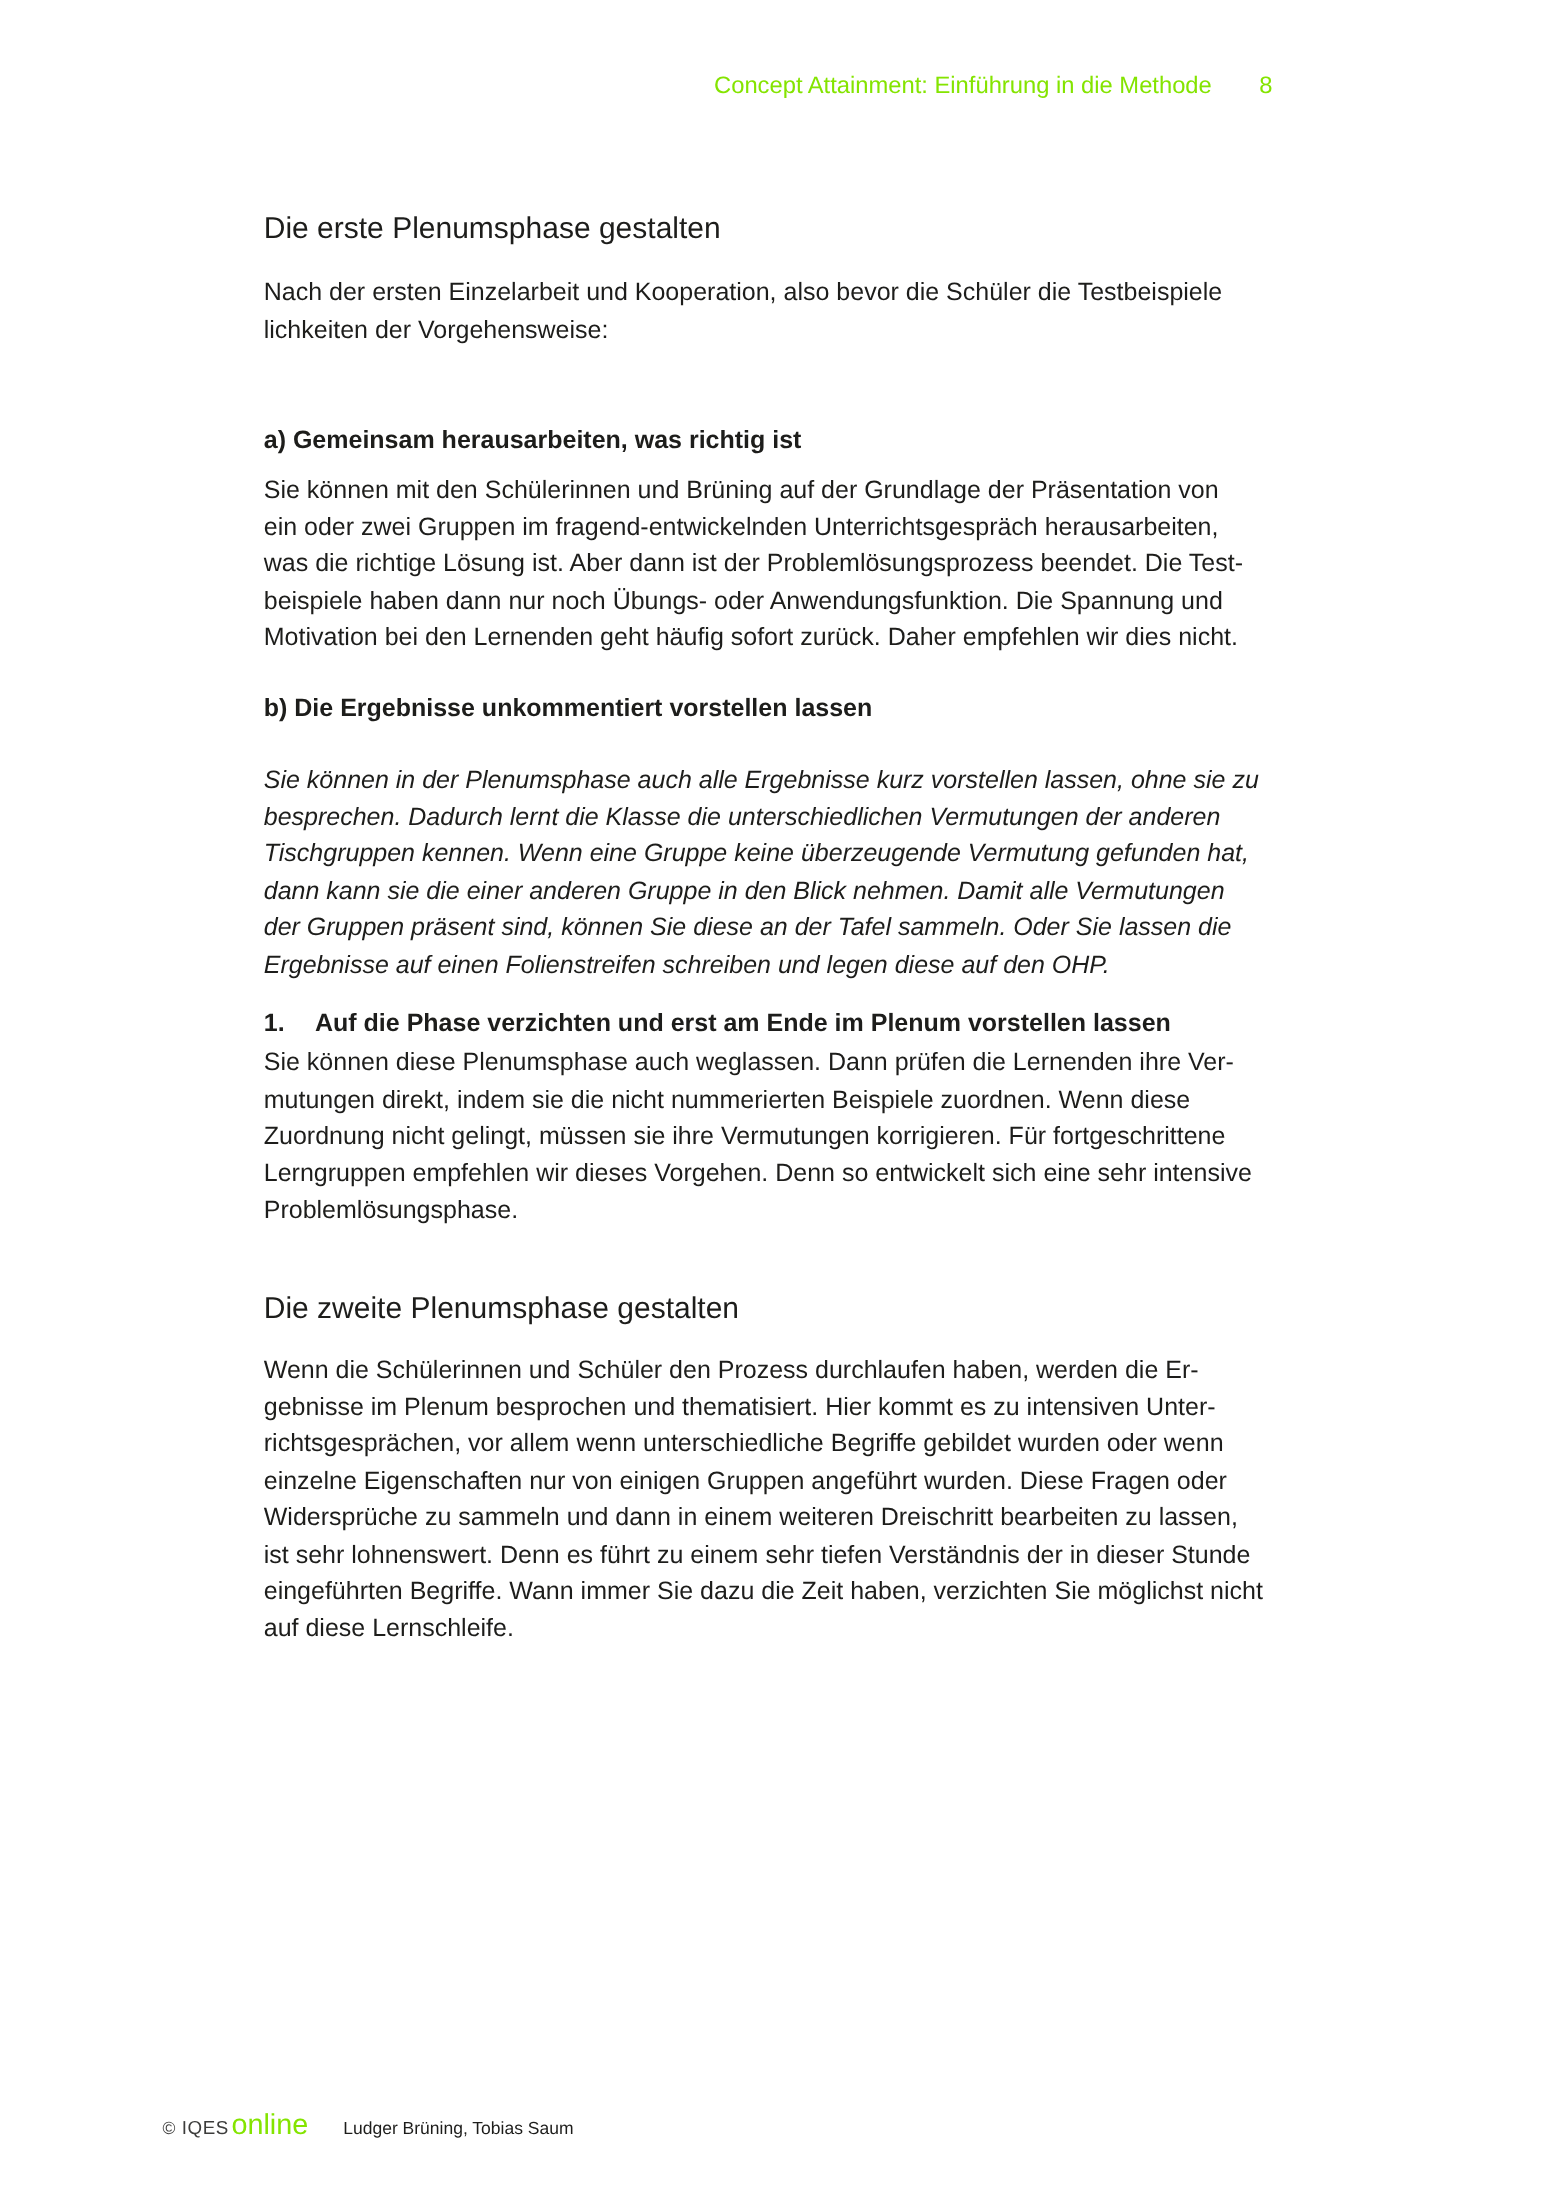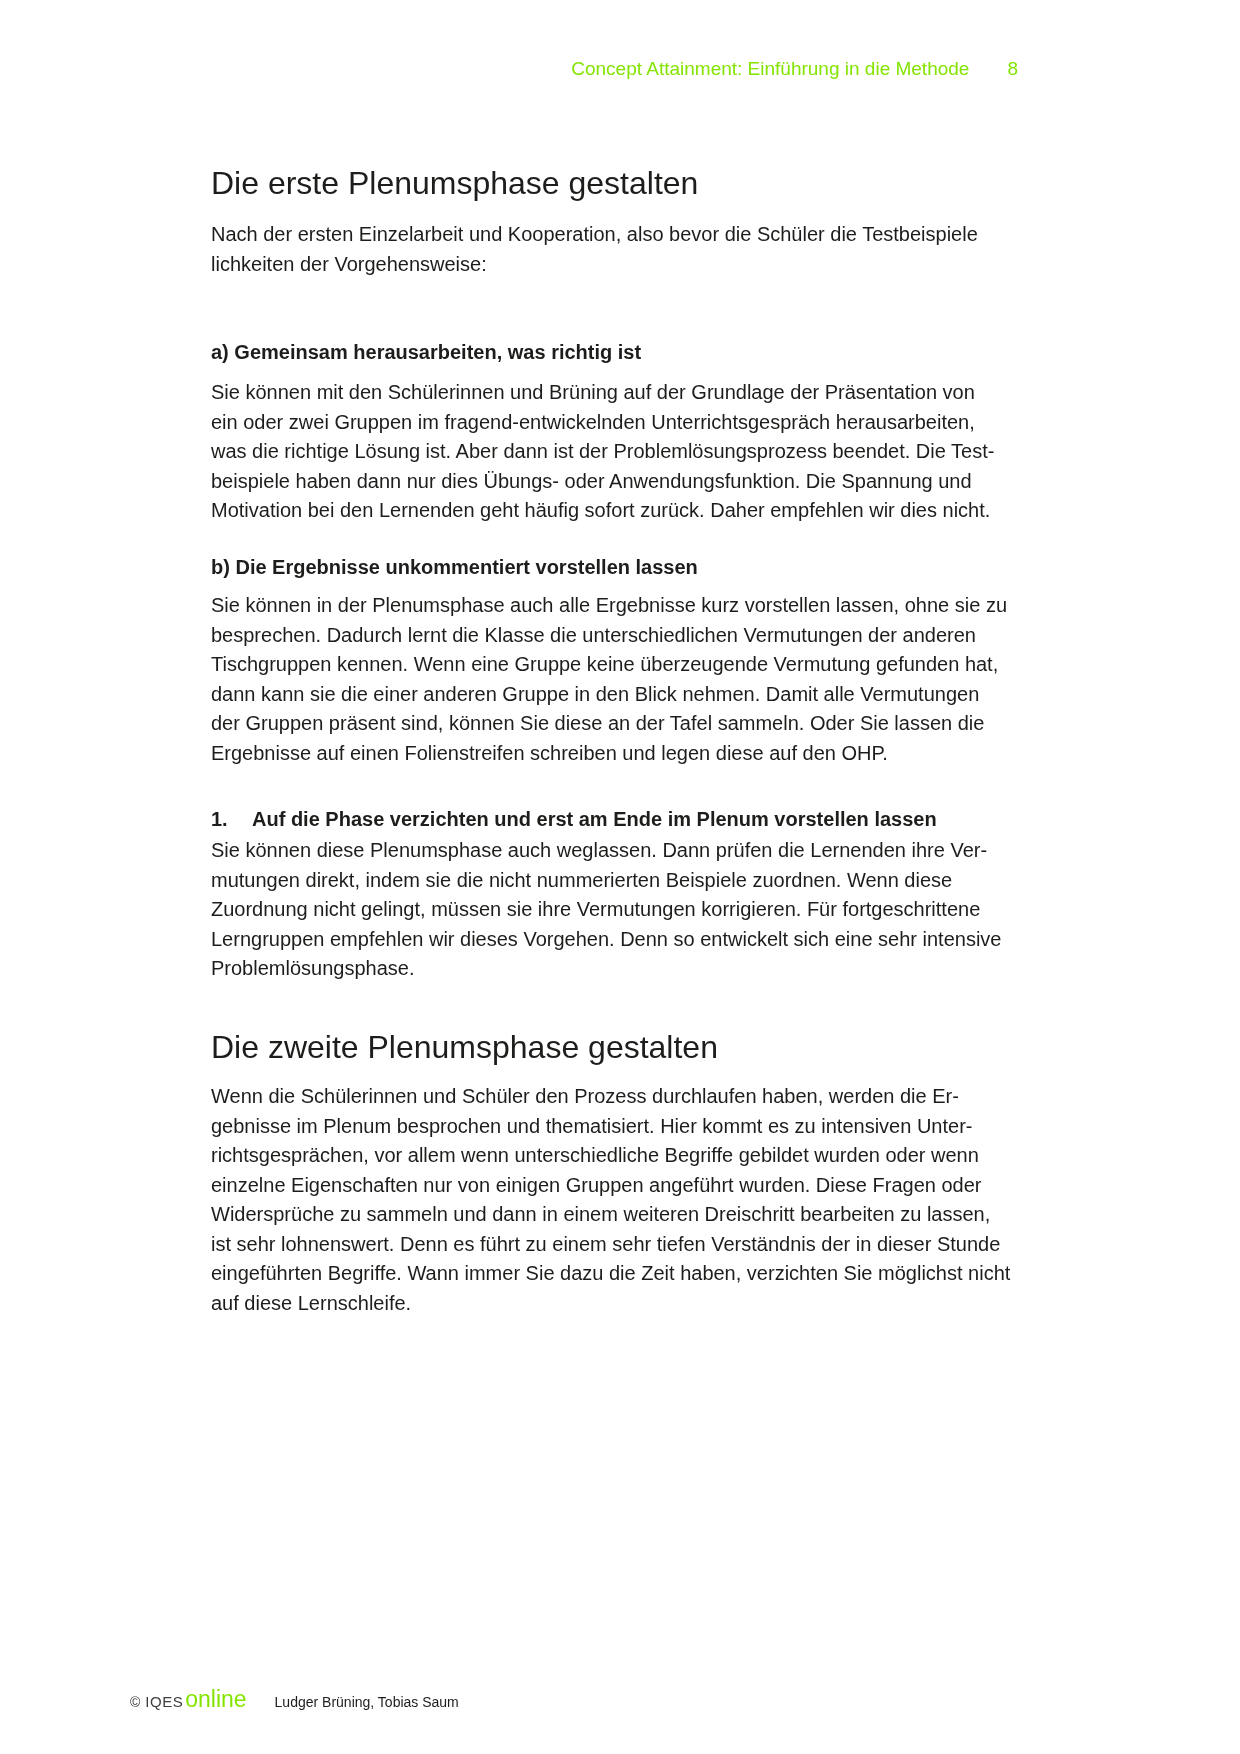--- a/index.html
+++ b/index.html
@@ -15,21 +15,21 @@
     position:absolute;
     top:58px;left:0;right:130px;
     text-align:right;
     font-size:19px;
     color:#84E400;
     white-space:nowrap;
   }
   .header .pagenum{margin-left:38px;}
   .h1{
     position:absolute;left:211px;
-    font-size:32px;line-height:34px;
+    font-size:24px;line-height:34px;
     font-weight:400;color:#1D1D1B;
     white-space:nowrap;
   }
   .h1.first{top:166px;}
   .h1.second{top:1030px;}
   .para{
     position:absolute;left:211px;
     font-size:20px;line-height:29.5px;
     color:#1D1D1B;
   }
@@ -38,21 +38,21 @@
     position:absolute;left:211px;
     font-size:20px;line-height:29.5px;
     font-weight:700;color:#1D1D1B;
     white-space:nowrap;
   }
   .num-box{display:inline-block;width:41px;}
   .p-intro{top:220px;}
   .sub-a{top:338px;}
   .p-a{top:378px;}
   .sub-b{top:553px;text-align:right;}
-  .p-b{top:591px;}
+  .p-b{top:610px;font-style:italic;}
   .sub-c{top:805px;}
   .p-c{top:836px;}
   .p-second{top:1082px;}
   .footer{
     position:absolute;left:130px;top:1686px;
     display:flex;align-items:baseline;
     white-space:nowrap;
   }
   .footer .copy{font-size:14px;color:#3C3C3B;margin-right:5px;}
   .footer .brand-iqes{font-size:15px;font-weight:400;color:#3C3C3B;letter-spacing:0.5px;}
@@ -73,21 +73,21 @@
   <div class="para p-intro">
       <div class="line">Nach der ersten Einzelarbeit und Kooperation, also bevor die Schüler die Testbeispiele</div>
       <div class="line">lichkeiten der Vorgehensweise:</div>
     </div>
 
   <div class="subhead sub-a">a) Gemeinsam herausarbeiten, was richtig ist</div>
   <div class="para p-a">
       <div class="line">Sie können mit den Schülerinnen und Brüning auf der Grundlage der Präsentation von</div>
       <div class="line">ein oder zwei Gruppen im fragend-entwickelnden Unterrichtsgespräch herausarbeiten,</div>
       <div class="line">was die richtige Lösung ist. Aber dann ist der Problemlösungsprozess beendet. Die Test-</div>
-      <div class="line">beispiele haben dann nur dies Übungs- oder Anwendungsfunktion. Die Spannung und</div>
+      <div class="line">beispiele haben dann nur noch Übungs- oder Anwendungsfunktion. Die Spannung und</div>
       <div class="line">Motivation bei den Lernenden geht häufig sofort zurück. Daher empfehlen wir dies nicht.</div>
     </div>
 
   <div class="subhead sub-b">b) Die Ergebnisse unkommentiert vorstellen lassen</div>
   <div class="para p-b">
       <div class="line">Sie können in der Plenumsphase auch alle Ergebnisse kurz vorstellen lassen, ohne sie zu</div>
       <div class="line">besprechen. Dadurch lernt die Klasse die unterschiedlichen Vermutungen der anderen</div>
       <div class="line">Tischgruppen kennen. Wenn eine Gruppe keine überzeugende Vermutung gefunden hat,</div>
       <div class="line">dann kann sie die einer anderen Gruppe in den Blick nehmen. Damit alle Vermutungen</div>
       <div class="line">der Gruppen präsent sind, können Sie diese an der Tafel sammeln. Oder Sie lassen die</div>

